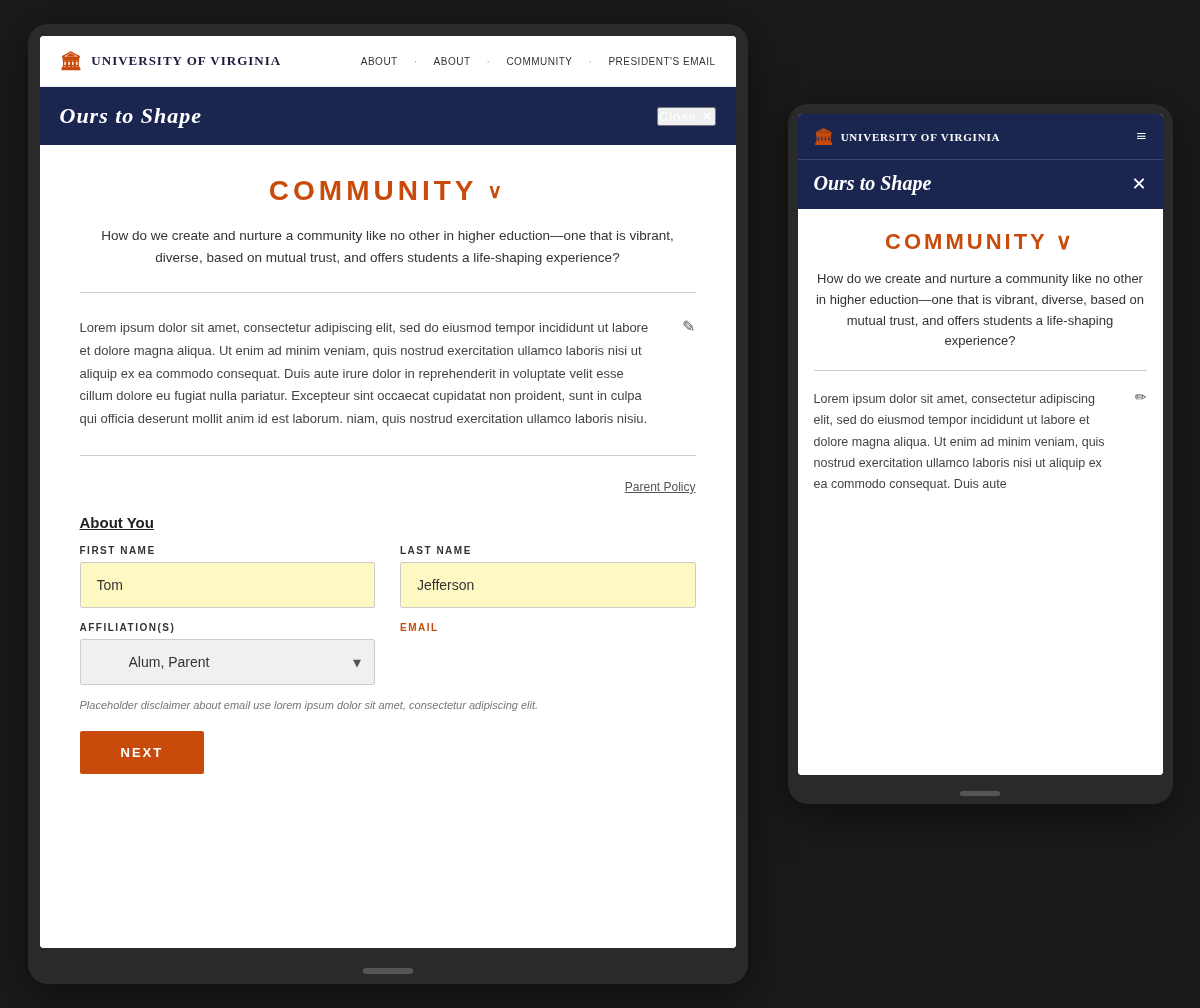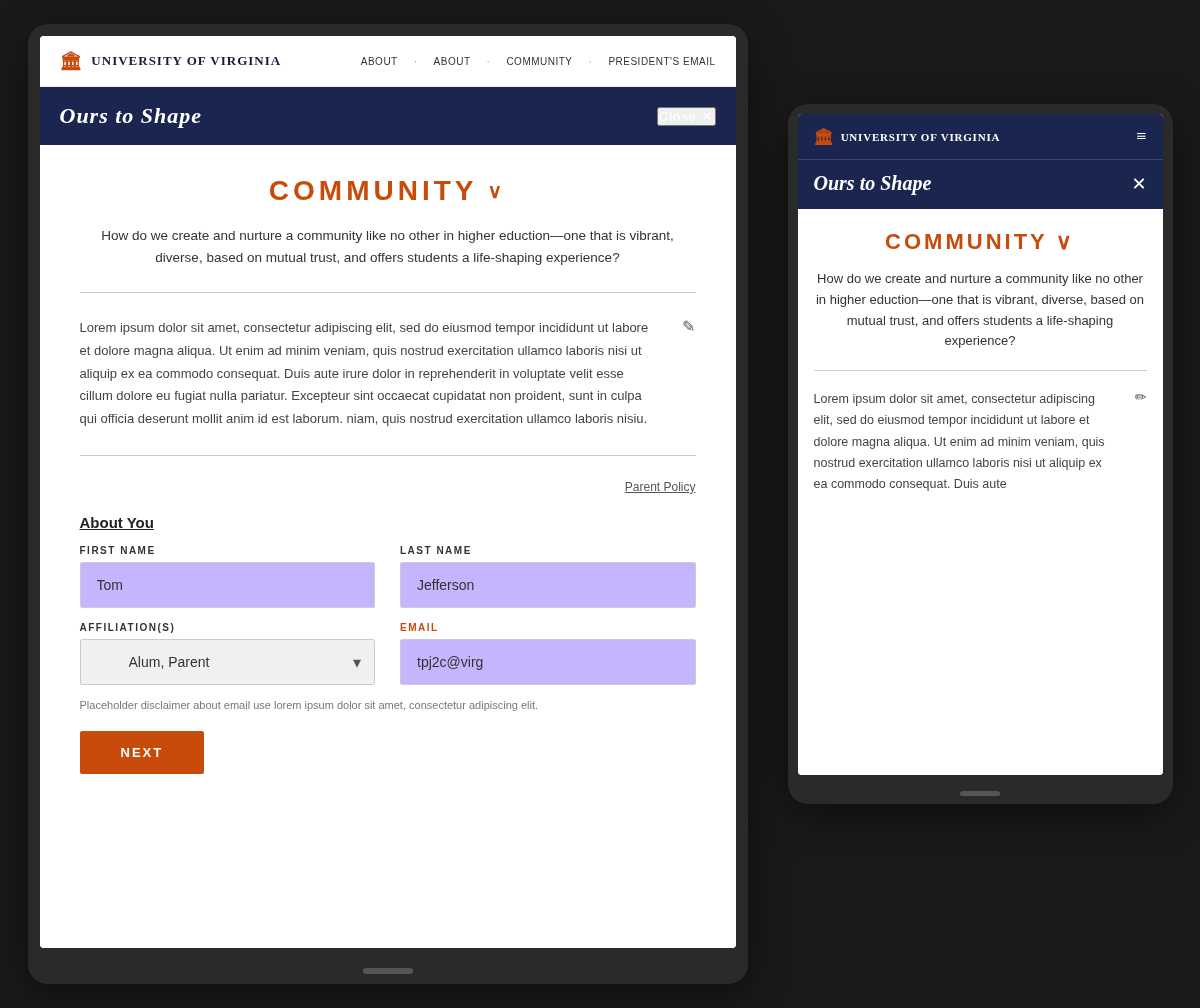--- a/index.html
+++ b/index.html
@@ -228,21 +228,21 @@
       color: #333;
       margin-bottom: 6px;
     }
 
     .form-label.orange {
       color: #c84b0c;
     }
 
     .form-input {
       border: 1px solid #ccc;
-      background: #c4b5fd;
+      background: #fef9c3;
       padding: 14px 16px;
       font-size: 14px;
       font-family: Arial, sans-serif;
       color: #333;
       border-radius: 2px;
       outline: none;
     }
 
     .form-select {
       border: 1px solid #ccc;
@@ -269,20 +269,21 @@
       color: #555;
       pointer-events: none;
     }
 
     .disclaimer {
       font-size: 11px;
       font-family: Arial, sans-serif;
       color: #777;
       margin-top: 4px;
       margin-bottom: 20px;
+      font-style: italic;
     }
 
     .next-btn {
       background: #c84b0c;
       color: #fff;
       border: none;
       padding: 14px 41px;
       font-size: 13px;
       font-family: Arial, sans-serif;
       font-weight: bold;
@@ -516,21 +517,20 @@
                   <option>Student</option>
                   <option>Faculty</option>
                   <option>Staff</option>
                   <option>Parent</option>
                   <option>Other</option>
                 </select>
               </div>
             </div>
             <div class="form-group">
               <label class="form-label orange">EMAIL</label>
-              <input class="form-input" type="email" value="tpj2c@virg" style="">
             </div>
           </div>
 
           <p class="disclaimer">Placeholder disclaimer about email use lorem ipsum dolor sit amet, consectetur adipiscing elit.</p>
 
           <button class="next-btn">NEXT</button>
 
         </div>
       </div>
 

